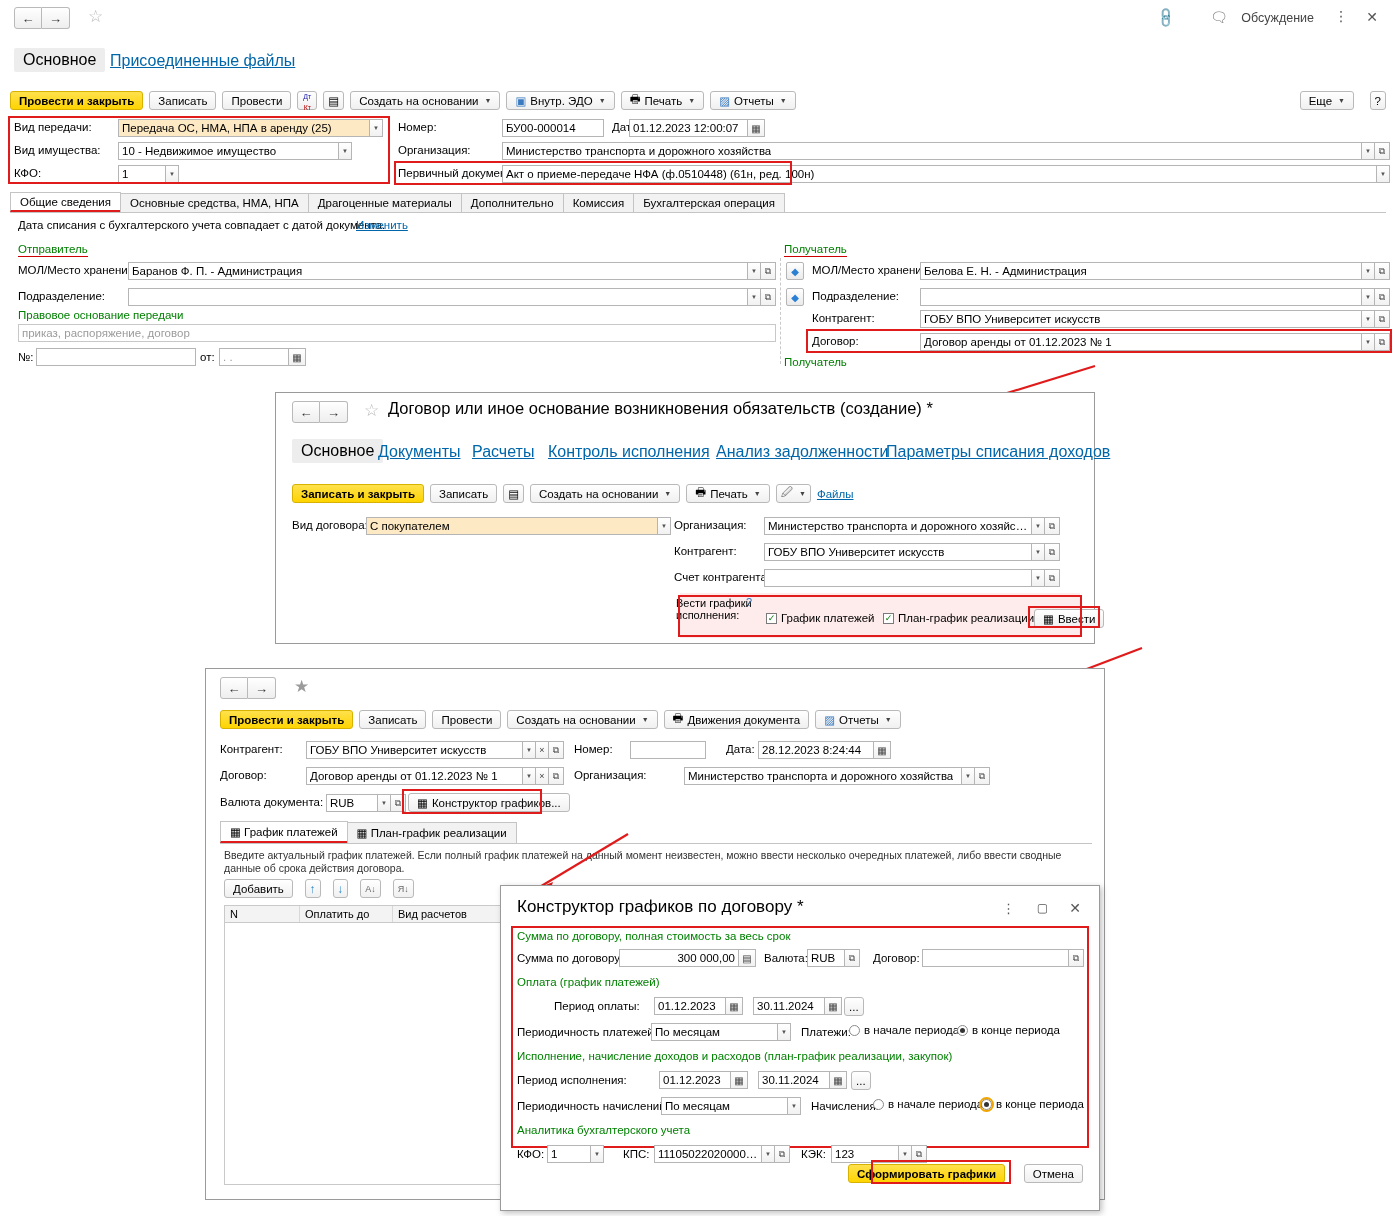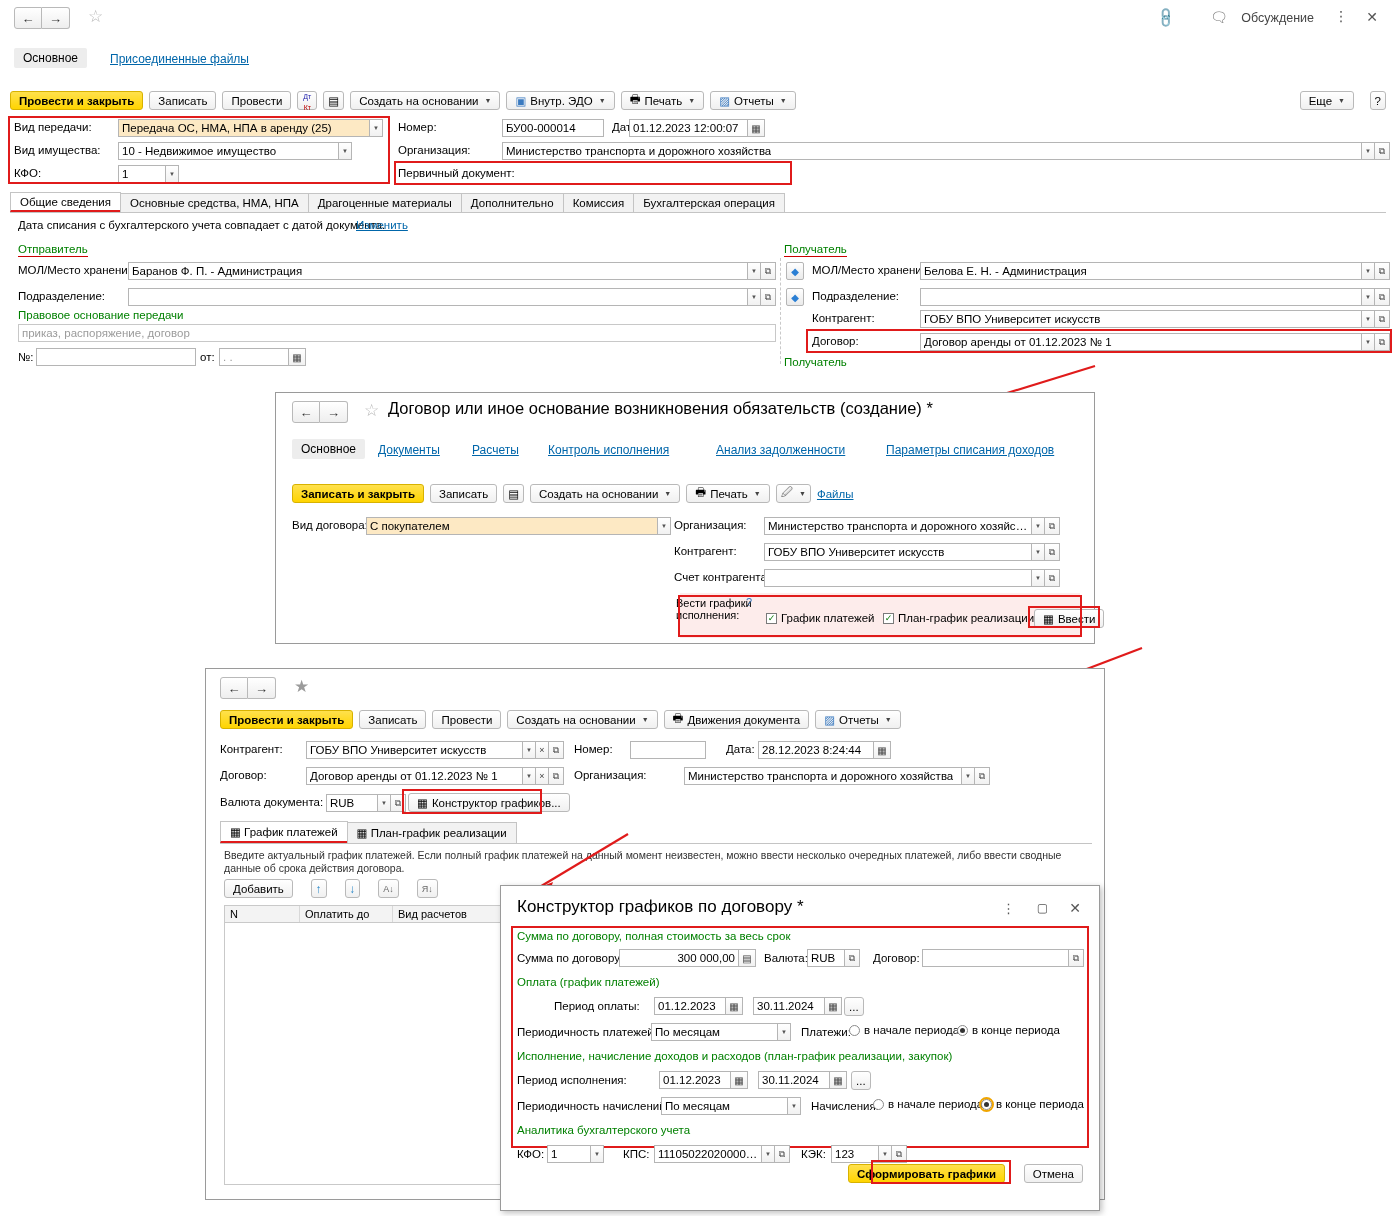--- a/index.html
+++ b/index.html
@@ -85,21 +85,21 @@
   .redbox { position:absolute; border:2px solid #e01b1b; pointer-events:none; }
 
   
   .tabbar { display:flex; align-items:flex-end; border-bottom:1px solid #c4c4c4; }
   .tab {
     padding:3px 9px 3px; font-size:11.5px; border:1px solid #c4c4c4;
     border-bottom:none; background:#f2f2f2; margin-right:-1px; white-space:nowrap;
   }
   .tab.active { background:#fff; border-bottom:2px solid #e01b1b; padding-bottom:2px; }
 
-  .navtab { font-size:12px; color:#0066aa; text-decoration:underline; white-space:nowrap;text-align:center; }
+  .navtab { font-size:16px; color:#0066aa; text-decoration:underline; white-space:nowrap;text-align:center; }
   .navtab.active { color:#000; text-decoration:none; background:#ededed; padding:3px 9px; border-radius:2px;}
 
   .chk { display:inline-flex; align-items:center; gap:4px; }
   .chkbox {
     width:11px; height:11px; border:1px solid #7a7a7a; background:#fff;
     display:inline-flex; align-items:center; justify-content:center;
     font-size:9px; color:#0a7b0a; line-height:1;
   }
   .radio { display:inline-flex; align-items:center; gap:4px; }
   .rdot {
@@ -217,20 +217,26 @@
   </div>
   <div style="position:absolute; left:398px; top:144px;" class="lbl">Организация:</div>
   <div style="position:absolute; left:502px; top:142px; display:flex; width:888px;">
     <div class="fld" style="flex:1;">
           <span class="val">Министерство транспорта и дорожного хозяйства</span>
         </div>
     <div class="drop">▼</div>
     <div class="sel">⧉</div>
   </div>
   <div style="position:absolute; left:398px; top:167px;" class="lbl">Первичный документ:</div>
+  <div style="position:absolute; left:502px; top:165px; display:flex; width:888px;">
+    <div class="fld" style="flex:1;">
+          <span class="val">Акт о приеме-передаче НФА (ф.0510448) (61н, ред. 100н)</span>
+        </div>
+    <div class="drop">▼</div>
+  </div>
   <div class="redbox" style="left:394px; top:161px; width:398px; height:24px;"></div>
 
   <div class="tabbar" style="position:absolute; left:10px; top:192px; width:1376px;">
     <div class="tab active">Общие сведения</div>
     <div class="tab">Основные средства, НМА, НПА</div>
     <div class="tab">Драгоценные материалы</div>
     <div class="tab">Дополнительно</div>
     <div class="tab">Комиссия</div>
     <div class="tab">Бухгалтерская операция</div>
   </div>
@@ -496,21 +502,21 @@
     <div class="tab active">
       <span>▦</span>
       <span>График платежей</span></div>
     <div class="tab">
       <span>▦</span>
       <span>План-график реализации</span></div>
   </div>
 
   <div style="position:absolute; left:18px; top:180px; width:862px; font-size:10.5px; line-height:13px; color:#333;">Введите актуальный график платежей. Если полный график платежей на данный момент неизвестен, можно ввести несколько очередных платежей, либо ввести сводные данные об срока действия договора.</div>
 
-  <div style="position:absolute; left:18px; top:210px; display:flex; align-items:center; gap:18px;">
+  <div style="position:absolute; left:18px; top:210px; display:flex; align-items:center; gap:12px;">
     <div class="tbtn">Добавить</div>
     <div class="tbtn ico-only" style="color:#1a7fc4;">↑</div>
     <div class="tbtn ico-only" style="color:#1a7fc4;">↓</div>
     <div class="tbtn ico-only" style="color:#666; font-size:9px;">A↓</div>
     <div class="tbtn ico-only" style="color:#666; font-size:9px;">Я↓</div>
   </div>
 
   <div style="position:absolute; left:18px; top:236px; width:864px; height:280px; border:1px solid #c9c9c9; background:#fff;">
     <div class="tbl-head">
       <div style="width:75px;">N</div>
@@ -636,21 +642,21 @@
   <div style="position:absolute; left:122px; top:262px;" class="lbl">КПС:</div>
   <div style="position:absolute; left:153px; top:259px; display:flex;">
     <div class="fld" style="width:108px;">
           <span class="val">11105022020000120</span>
         </div>
     <div class="drop">▼</div>
     <div class="sel">⧉</div>
   </div>
   <div style="position:absolute; left:300px; top:262px;" class="lbl">КЭК:</div>
   <div style="position:absolute; left:330px; top:259px; display:flex;">
-    <div class="fld" style="width:48px;">
+    <div class="fld" style="width:68px;">
           <span class="val">123</span>
         </div>
     <div class="drop">▼</div>
     <div class="sel">⧉</div>
   </div>
 
   <div style="position:absolute; right:94px; top:278px;" class="tbtn yellow">Сформировать графики</div>
   <div style="position:absolute; right:16px; top:278px;" class="tbtn">Отмена</div>
   <div class="redbox" style="right:88px; top:274px; width:140px; height:24px;"></div>
  </div>

